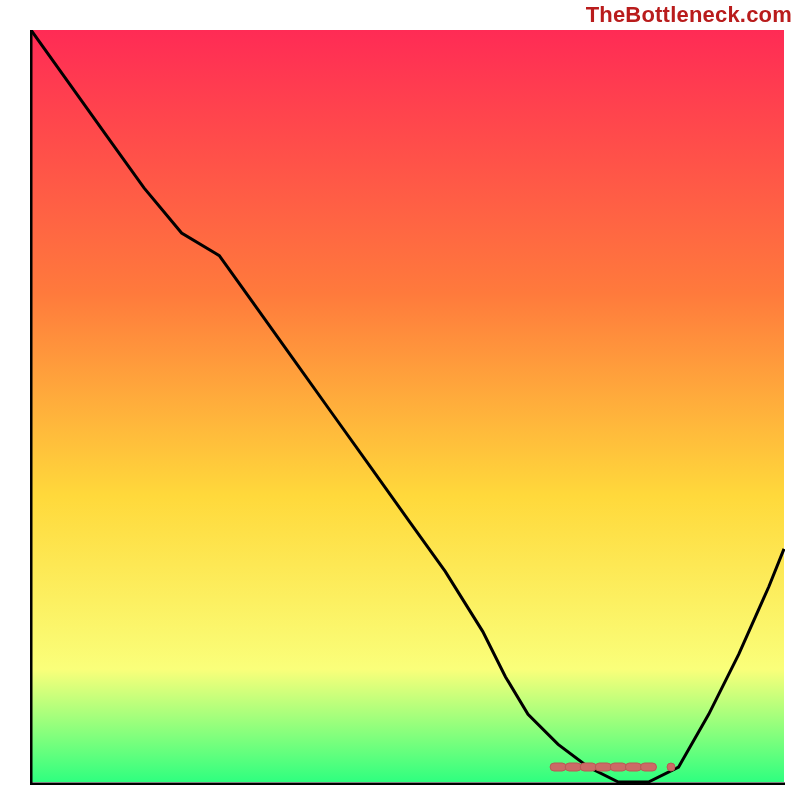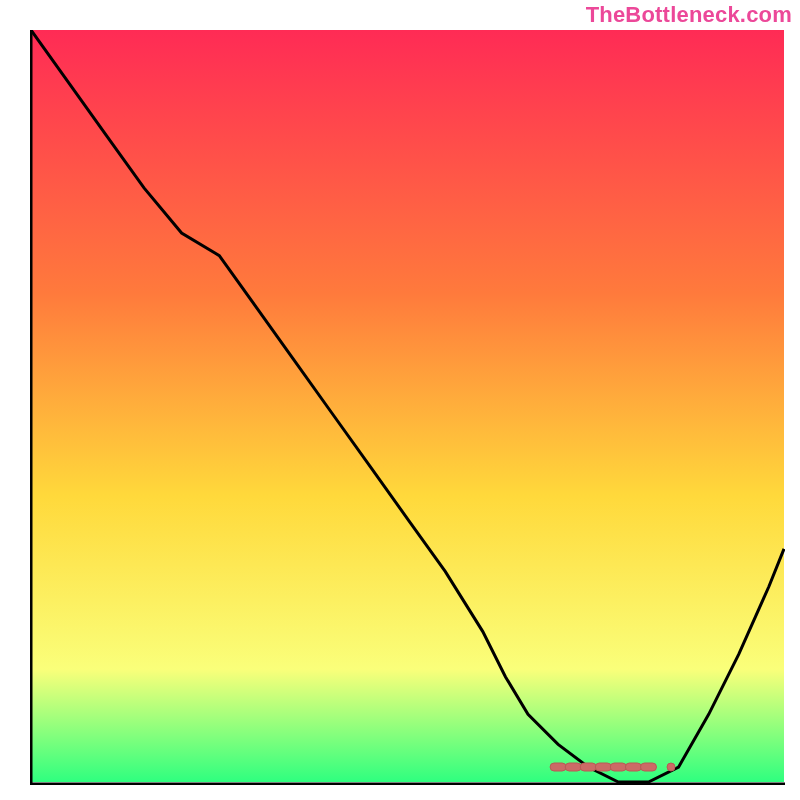--- a/index.html
+++ b/index.html
@@ -15,21 +15,21 @@
     position: relative;
     width: 800px;
     height: 800px;
   }
   .attribution {
     position: absolute;
     top: 2px;
     right: 8px;
     font-size: 22px;
     font-weight: 600;
-    color: #ec4899;
+    color: #b91c1c;
     letter-spacing: 0.2px;
     user-select: none;
   }
   .plot {
     position: absolute;
     left: 30px;
     top: 30px;
     width: 755px;
     height: 755px;
   }

